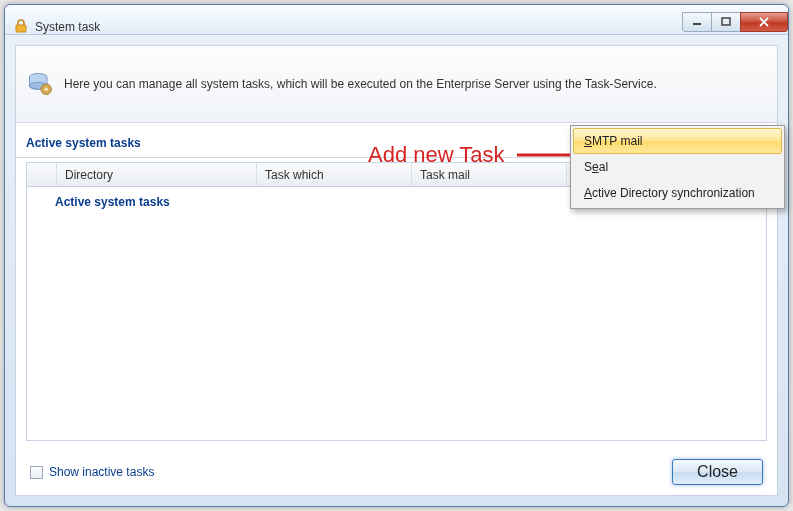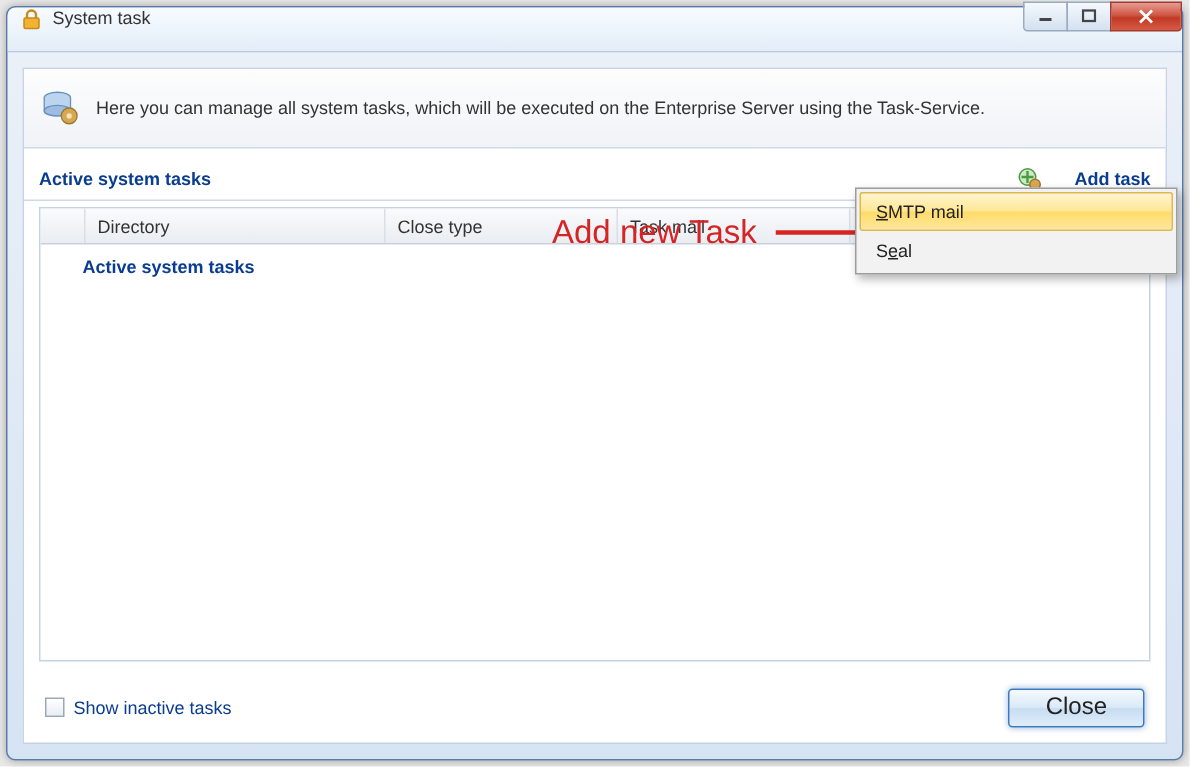--- a/index.html
+++ b/index.html
@@ -20,21 +20,21 @@
       border-radius: 6px;
       box-shadow: 0 0 6px rgba(0,0,0,0.3);
       display: flex;
       flex-direction: column;
     }
     .titlebar {
       height: 30px;
       background: linear-gradient(#f7fbff, #e3edf8);
       border-bottom: 1px solid #b8c8de;
       display: flex;
-      align-items: flex-start;
+      align-items: flex-end;
       padding: 0 0 0 8px;
       border-radius: 6px 6px 0 0;
     }
     .titlebar-icon { width: 16px; height: 16px; margin-right: 6px; }
     .titlebar-text { flex: 1; color: #333; font-size: 12px; }
     .win-controls { display: flex; height: 22px; margin-top: -4px; }
     .win-btn {
       width: 30px; height: 20px;
       border: 1px solid #9aaabf;
       background: linear-gradient(#f5f9fd, #d4e1f0);
@@ -58,21 +58,21 @@
       border: 1px solid #c6d3e4;
       display: flex;
       flex-direction: column;
       position: relative;
     }
     .info-bar {
       display: flex;
       align-items: center;
       background: linear-gradient(#fdfdfd, #f0f3f7);
       border-bottom: 1px solid #d0d9e6;
-      padding: 12px 10px;
+      padding: 24px 10px;
       gap: 10px;
     }
     .info-icon { width: 28px; height: 28px; }
     .info-text { color: #333; font-size: 12px; }
     .section-header {
       display: flex;
       align-items: center;
       justify-content: space-between;
       padding: 6px 10px;
       border-bottom: 1px solid #d0d9e6;
@@ -125,21 +125,21 @@
       color: #0a3d8f;
       font-weight: bold;
       font-size: 12px;
     }
     .footer {
       display: flex;
       align-items: center;
       justify-content: space-between;
       padding: 10px 14px;
     }
-    .chk-wrap { display: flex; align-items: flex-start; gap: 6px; color: #0a3d8f; font-size: 12px; }
+    .chk-wrap { display: flex; align-items: flex-end; gap: 6px; color: #0a3d8f; font-size: 12px; }
     .chk {
       width: 13px; height: 13px;
       border: 1px solid #9aa8ba;
       background: linear-gradient(#fff,#e9edf2);
     }
     .close-btn {
       padding: 3px 24px;
       border: 1px solid #3a78c0;
       border-radius: 3px;
       background: linear-gradient(#f4f9fe, #dbe9f7 48%, #c7ddf2 52%, #dfedfa);
@@ -230,21 +230,21 @@
       <svg class="arrow" viewBox="0 0 100 20">
         <line x1="0" y1="10" x2="86" y2="10" stroke="#d62424" stroke-width="3"></line>
         <polygon points="86,3 100,10 86,17" fill="#d62424"></polygon>
       </svg>
     </div>
 
     <div class="grid-area">
       <div class="grid-header">
         <div class="col spacer"></div>
         <div class="col c1">Directory</div>
-        <div class="col c2">Close type</div>
+        <div class="col c2">Task which</div>
         <div class="col c3">Task mail</div>
         <div class="col cend"></div>
       </div>
       <div class="grid-body">
         <div class="group-row">Active system tasks</div>
       </div>
     </div>
 
     <div class="footer">
       <label class="chk-wrap">
@@ -252,13 +252,14 @@
         <span>Show inactive tasks</span>
       </label>
       <button class="close-btn">Close</button>
     </div>
   </div>
 </div>
 
 <div class="dropdown" id="dropdown">
     <div class="dropdown-item selected"><span class="mnemonic">S</span>MTP mail</div>
     <div class="dropdown-item">S<span class="mnemonic">e</span>al</div>
+    <div class="dropdown-item"><span class="mnemonic">A</span>ctive Directory synchronization</div>
   </div>
 
 </body></html>

